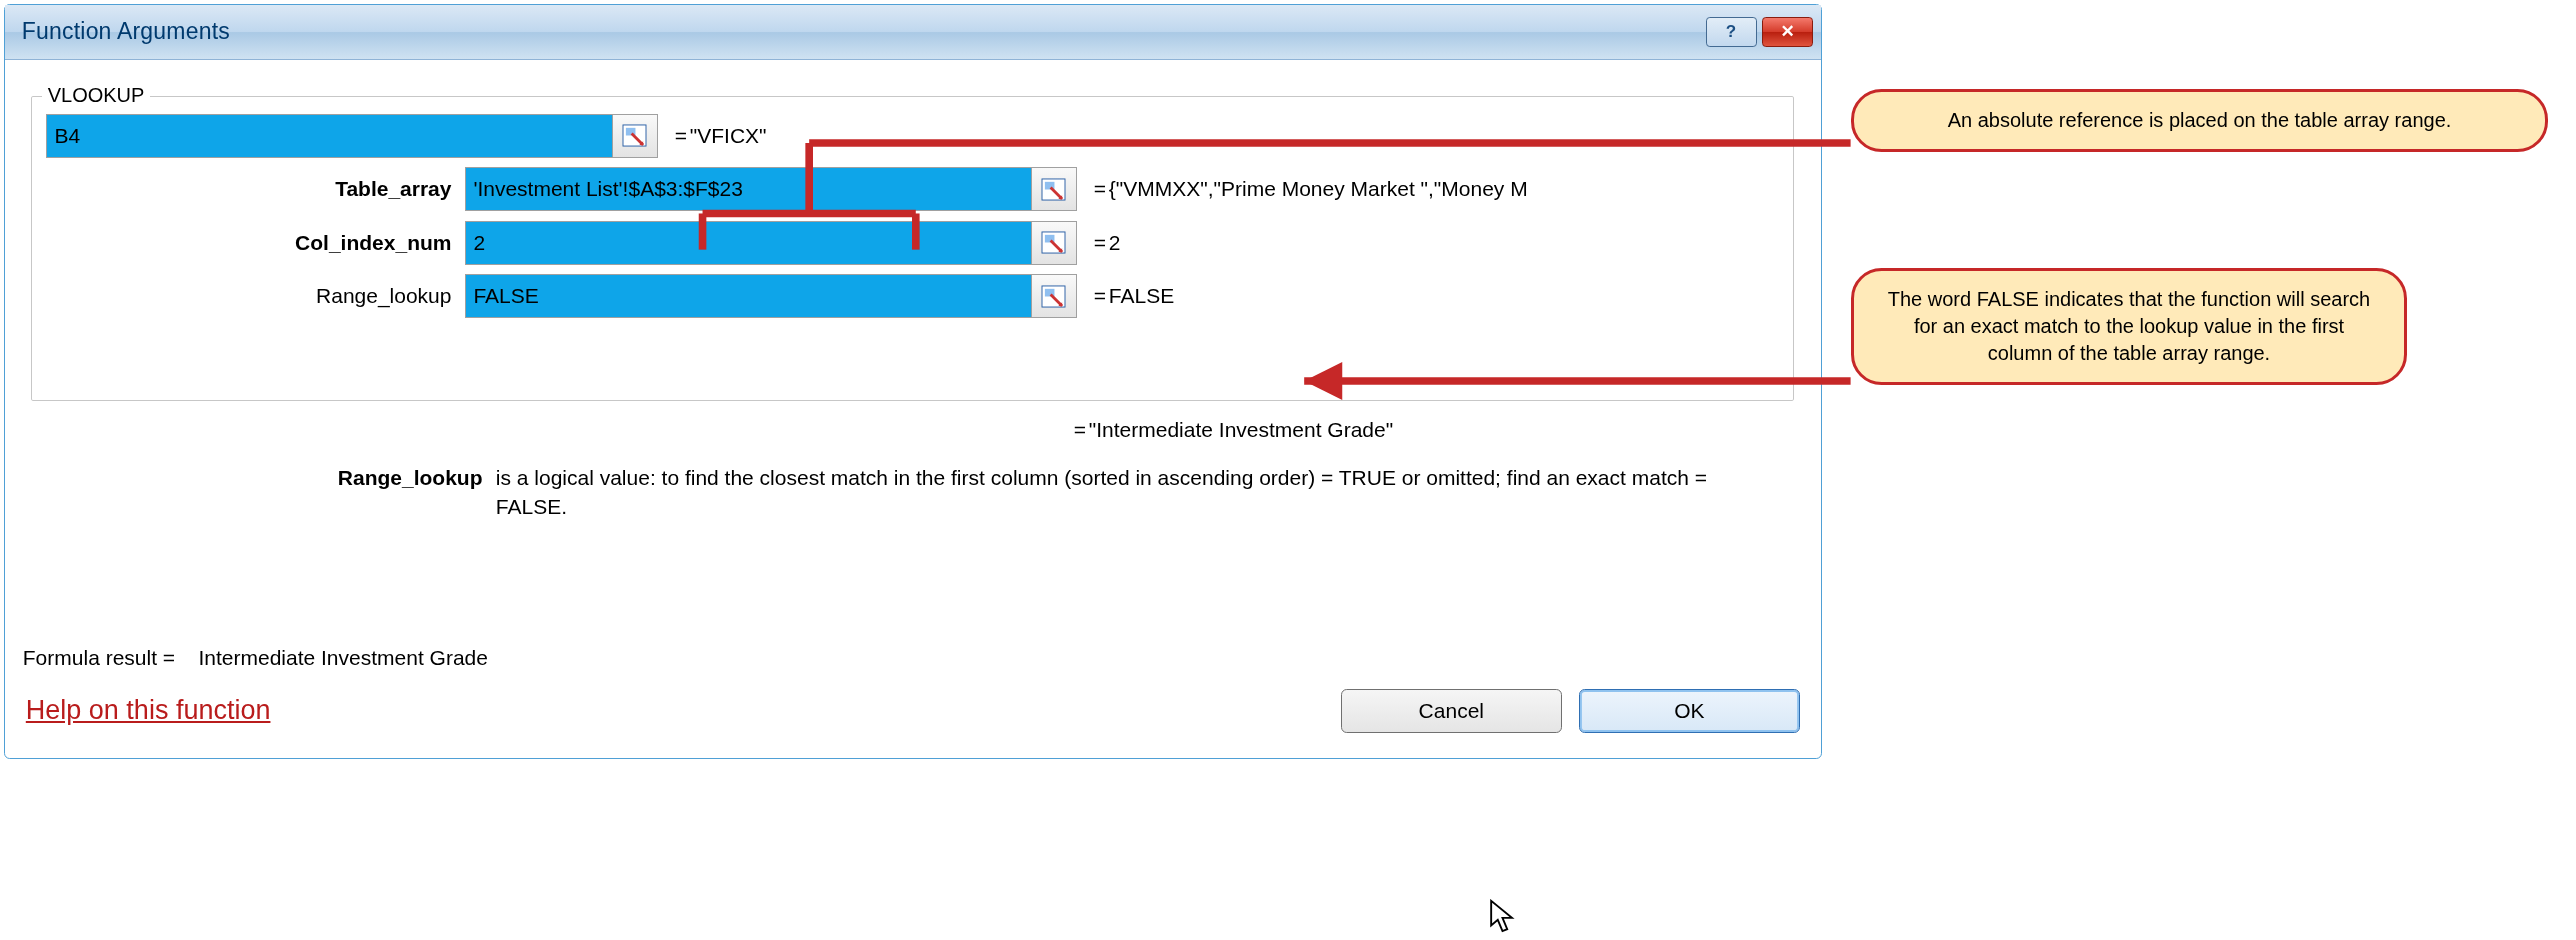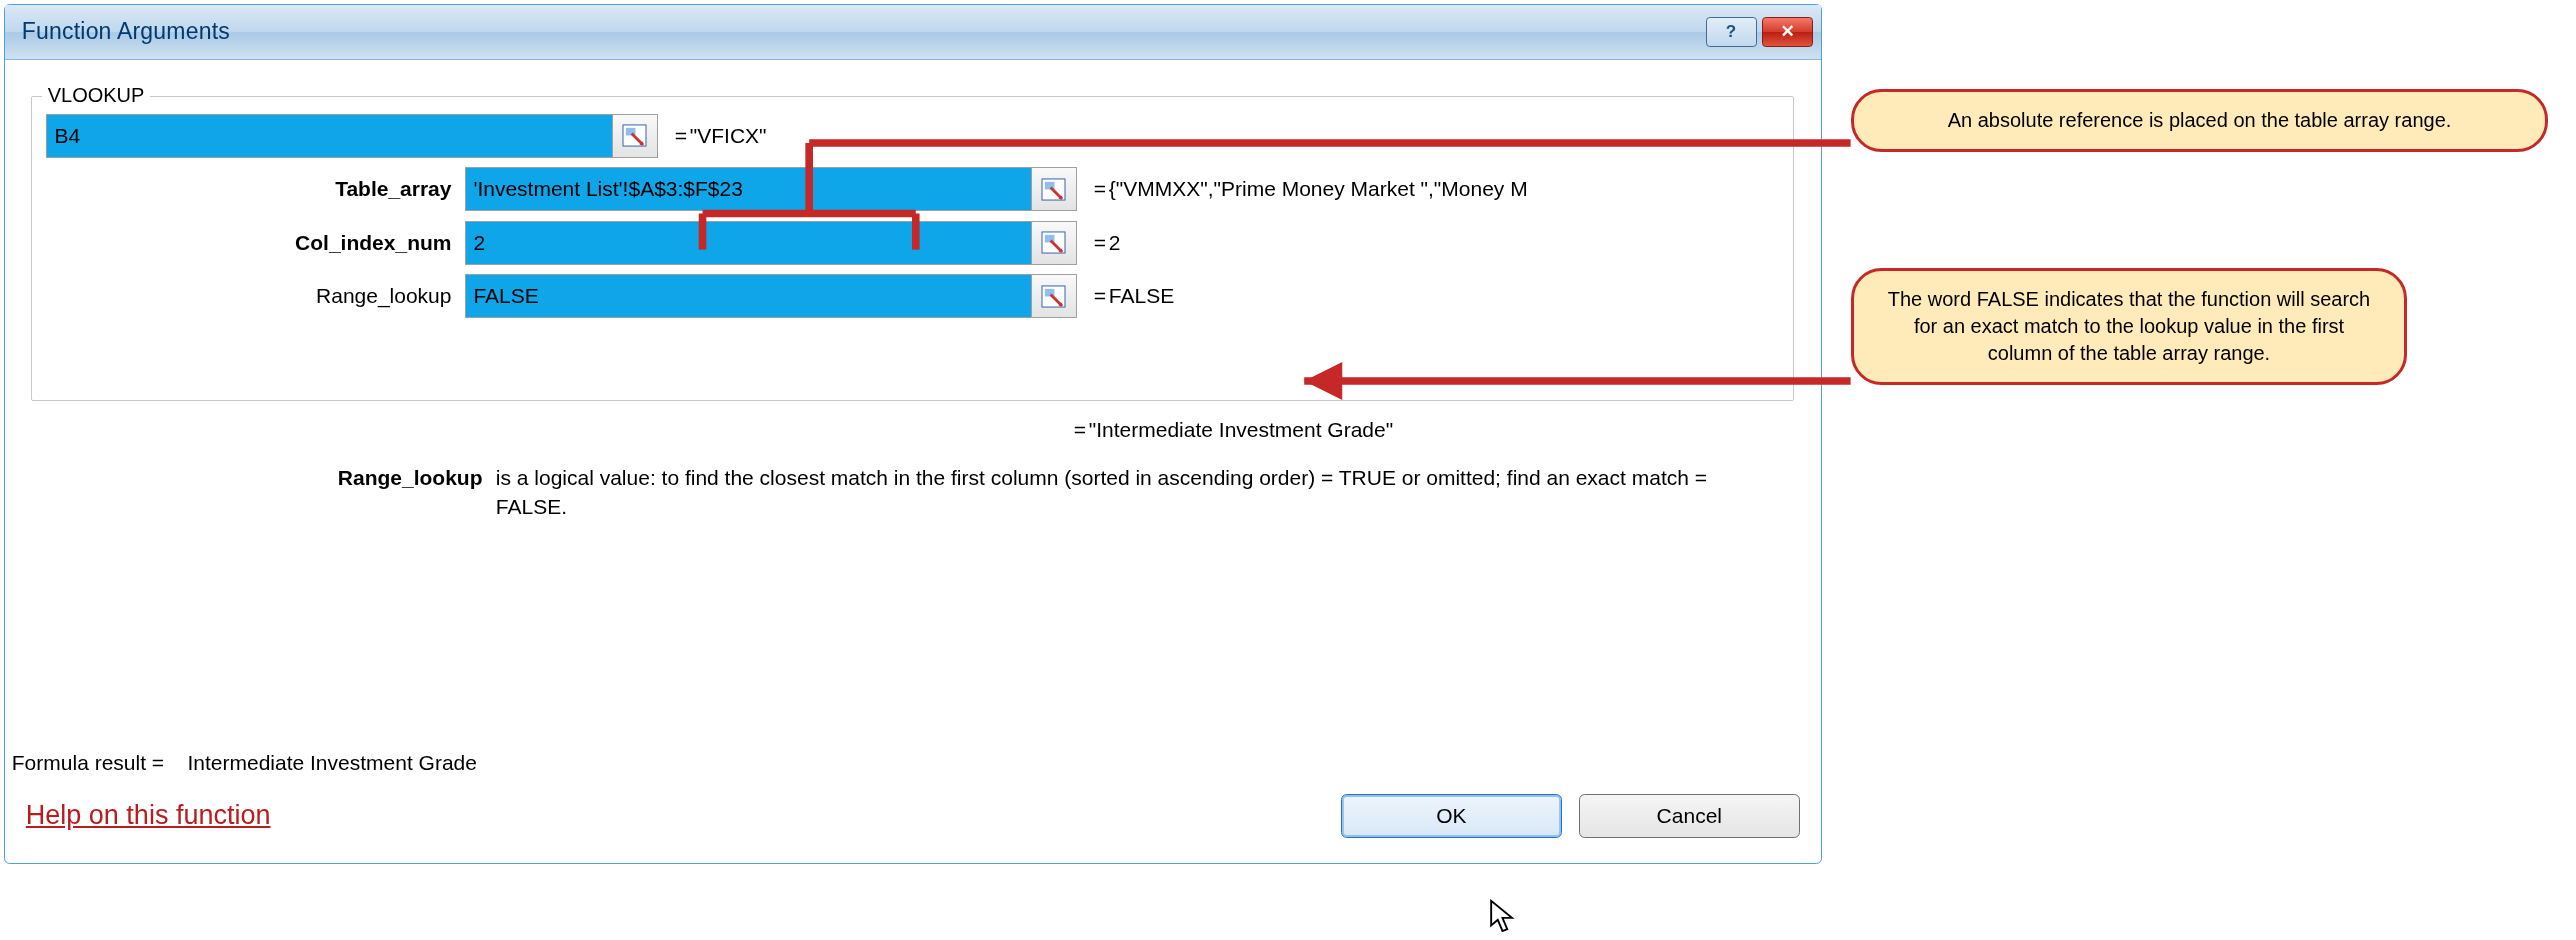--- a/index.html
+++ b/index.html
@@ -11,21 +11,21 @@
     color: #000;
     width: 2576px;
     height: 941px;
     position: relative;
     overflow: hidden;
   }
   .dialog {
     position: absolute;
     left: 3.8px; top: 3.8px;
     width: 1818px;
-    height: 860px;
+    height: 755px;
     border: 1.9px solid #4fa0d6;
     border-radius: 5.7px;
     background: #fff;
     display: flex;
     flex-direction: column;
   }
   .titlebar {
     height: 55px;
     background: linear-gradient(#dbe8f5, #bfd7ee 50%, #aac9e5 51%, #cfe2f2);
     display: flex;
@@ -143,21 +143,21 @@
     width: 470px;
     text-align: right;
     font-weight: bold;
     padding-right: 13.3px;
   }
   .arg-desc .txt { flex:1; max-width: 1238px; }
 
   .formula-result {
     position:absolute;
     bottom: 88px;
-    left: 7px;
+    left: 18px;
     font-size:21px;
   }
   .help-link {
     position:absolute;
     bottom: 32px;
     left: 21px;
     color:#b91c1c;
     text-decoration: underline;
     font-size:27px;
     cursor:pointer;
@@ -299,22 +299,22 @@
 
     <div class="formula-result">
       <span>Formula result =</span>
       &nbsp;&nbsp;
       <span>Intermediate Investment Grade</span>
     </div>
 
     <a class="help-link">Help on this function</a>
 
     <div class="btn-bar">
+      <div class="btn">Cancel</div>
       <div class="btn primary">OK</div>
-      <div class="btn">Cancel</div>
     </div>
 
   </div>
 </div>
 
 <div class="callout" style="left:1851px; top:89px; width:697px;">
   <span>An absolute reference is placed on the table array range.</span>
 </div>
 <div class="callout" style="left:1851px; top:268px; width:556px;">
   <span>The word FALSE indicates that the function will search for an exact match to the lookup value in the first column of the table array range.</span>

